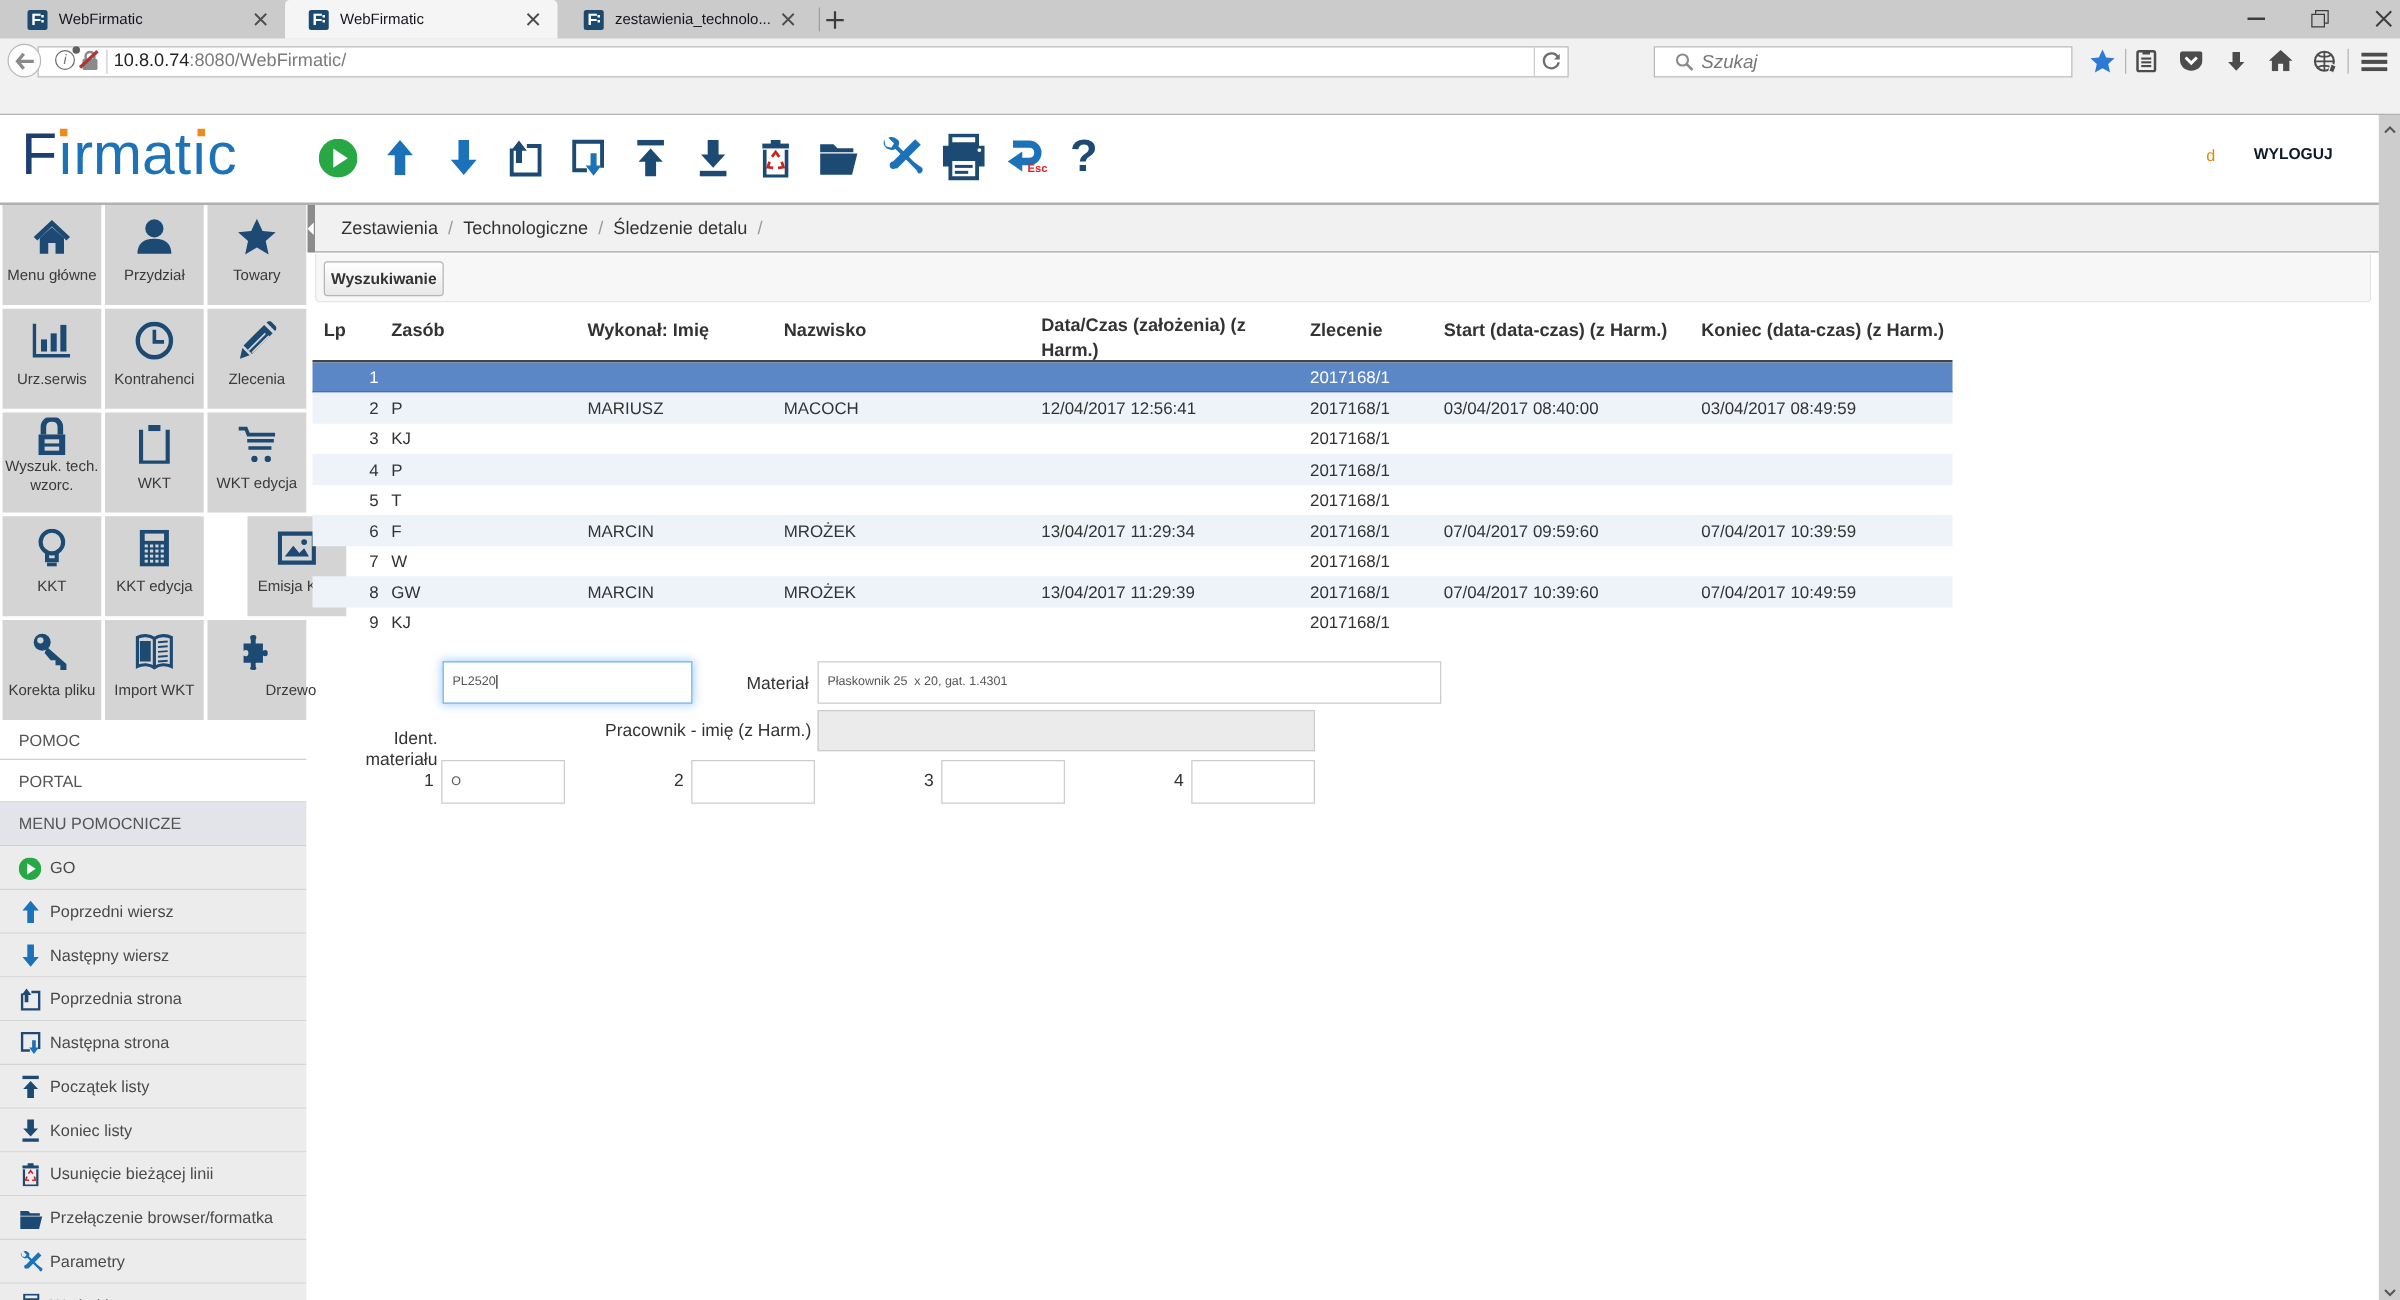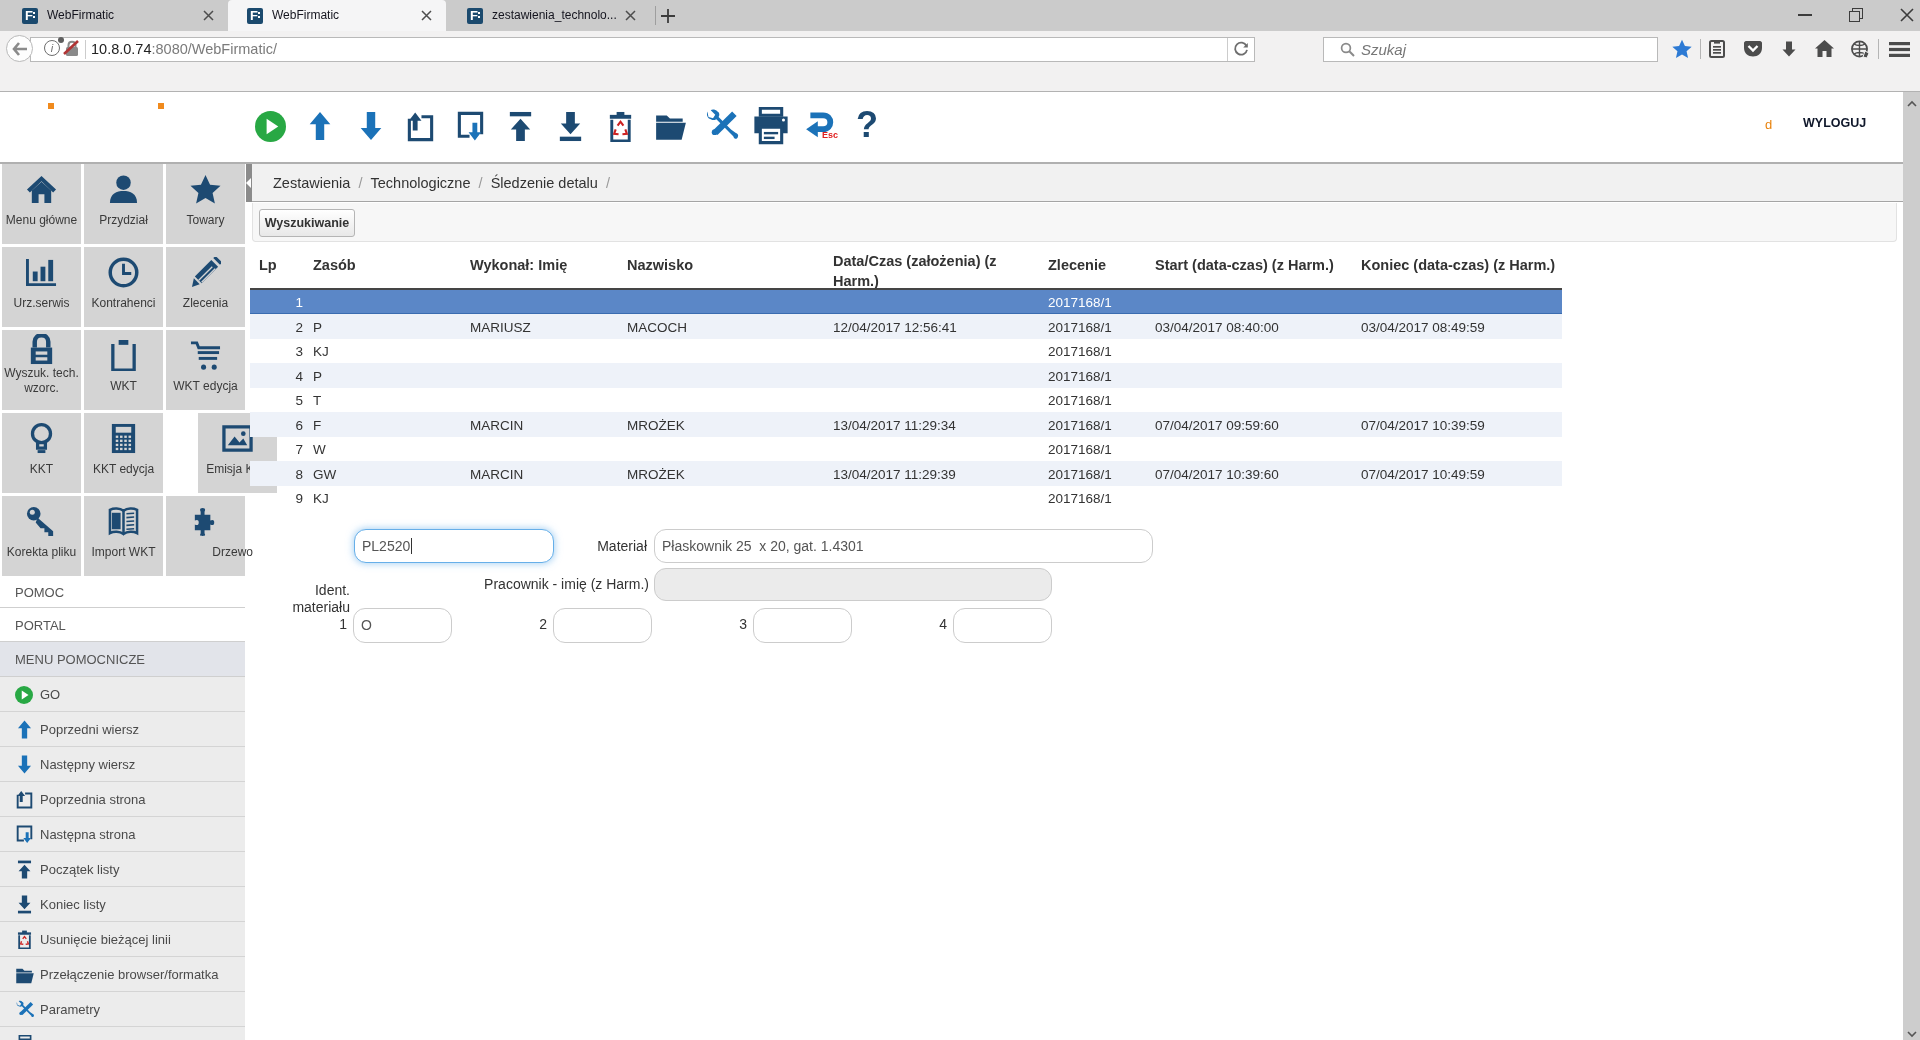--- a/index.html
+++ b/index.html
@@ -55,21 +55,21 @@
 .c-zasob { left:63px; }
 .c-imie { left:220px; }
 .c-nazw { left:377px; }
 .c-data { left:583px; }
 .c-zlec { left:798px; }
 .c-start { left:905px; }
 .c-koniec { left:1111px; }
 
 
 .flabel { position:absolute; font-size:14px; color:#333; text-align:right; white-space:nowrap; }
-.finput { position:absolute; height:34px; background:#fff; border:1px solid #ccc; border-radius:12px; font-size:14px; color:#555; padding-left:7px; line-height:32px; }
+.finput { position:absolute; height:34px; background:#fff; border:1px solid #ccc; border-radius:0; font-size:10px; color:#555; padding-left:7px; line-height:32px; }
 .finput.focus { border:1px solid #66afe9; box-shadow:0 0 7px 1px rgba(102,175,233,.55); }
 .finput.disabled { background:#ebebeb; }
 .finput.small { height:35px; line-height:33px; }
 
 
 #scroll { position:absolute; left:1903px; top:92px; width:17px; height:948px; background:#cdcdcd; }
 .chev { position:absolute; left:3px; width:10px; height:10px; color:#555; font-size:13px; }
 </style>
 </head>
 <body>
@@ -174,20 +174,21 @@
         <path d="M12 17 L14 11 L18 13 L16 18 Z" fill="#4c4c4c" stroke="#f2f1f1" stroke-width="1"></path>
       </svg></div>
   <div class="abs" style="left:1878px;top:39px;width:1px;height:20px;background:#b5b5b5;"></div>
   <div class="abs" style="left:1889px;top:42px;"><svg width="21" height="15" viewBox="0 0 21 15">
         <rect x="0" y="0" width="21" height="3.2" fill="#4c4c4c"></rect>
         <rect x="0" y="5.9" width="21" height="3.2" fill="#4c4c4c"></rect>
         <rect x="0" y="11.8" width="21" height="3.2" fill="#4c4c4c"></rect>
       </svg></div>
 
   <div id="pagehead"></div>
+  <div id="logo"><b>F</b>ırmatıc</div>
   <div class="orangedot" style="left:48px;top:103px;"></div>
   <div class="orangedot" style="left:158px;top:103px;"></div>
   <div id="hdricons">
       <div class="abs" style="left:254.5px;top:110.5px;width:31px;height:31px;"><svg width="31" height="31" viewBox="0 0 32 32">
           <circle cx="16" cy="16" r="16" fill="#28a844"></circle>
           <path d="M12 8 L24 16 L12 24 Z" fill="#fff"></path>
         </svg></div>
       <div class="abs" style="left:305px;top:111px;width:30px;height:30px;"><svg width="30" height="30" viewBox="0 0 32 32">
           <path d="M16 1 L27 14 L20.5 14 L20.5 31 L11.5 31 L11.5 14 L5 14 Z" fill="#1b72b8"></path>
         </svg></div>

